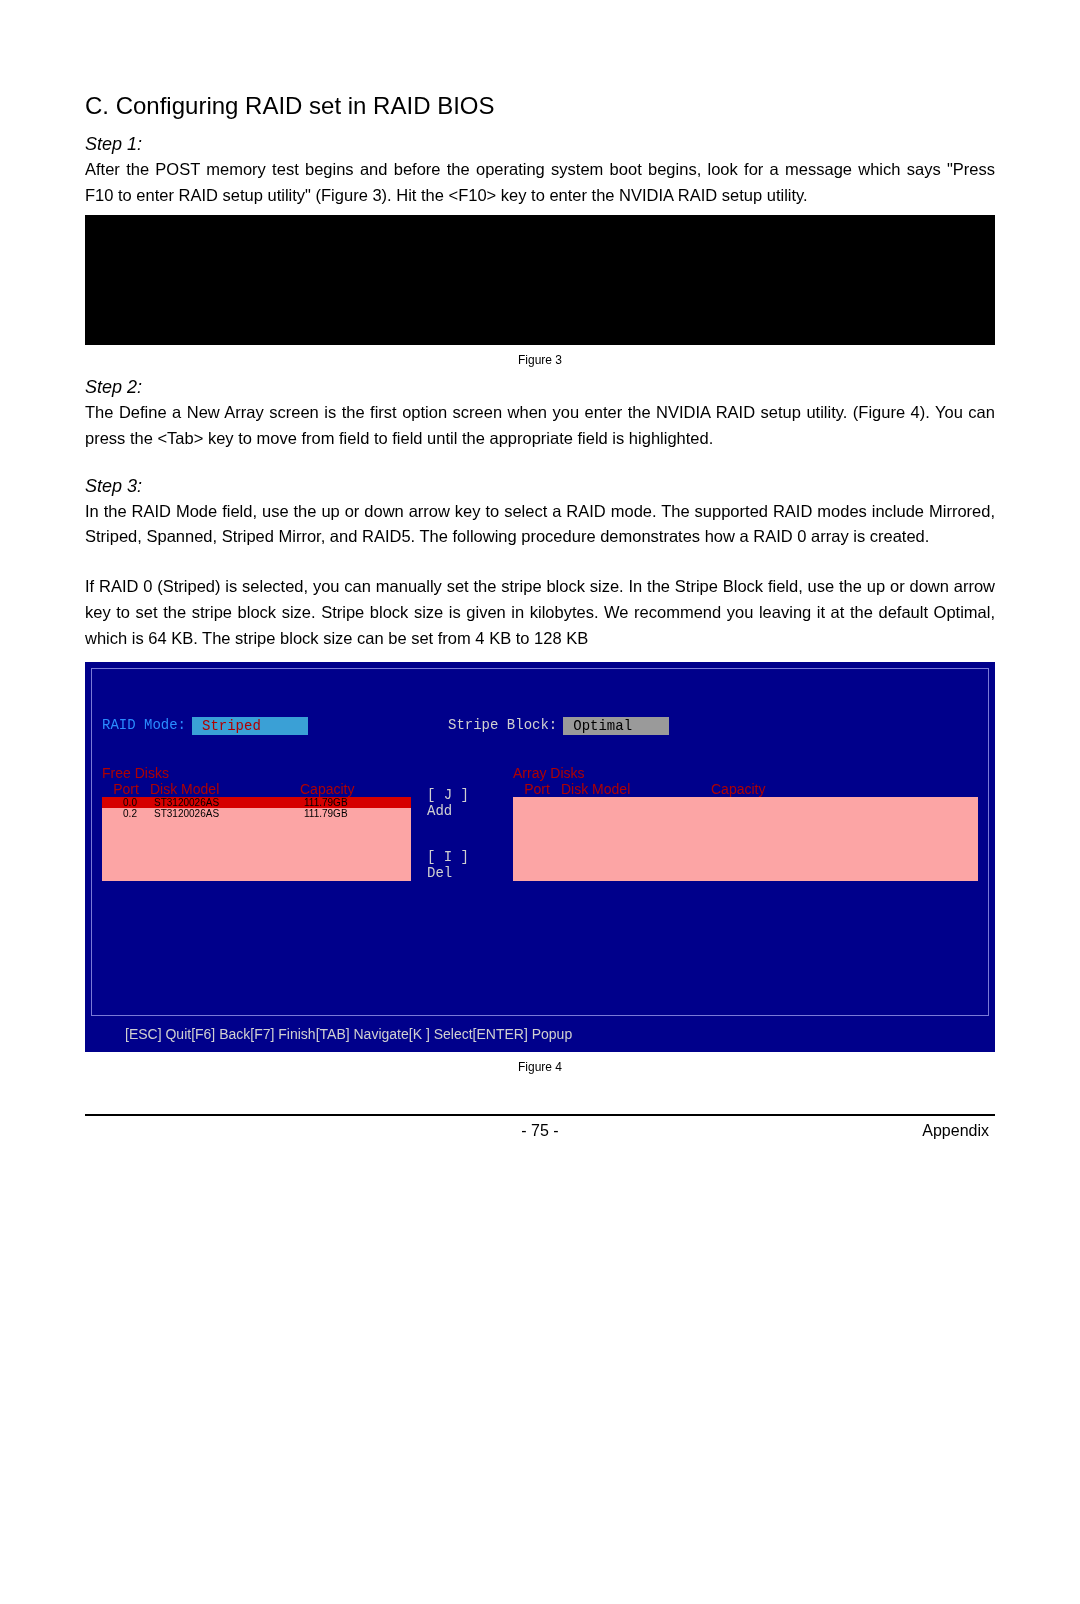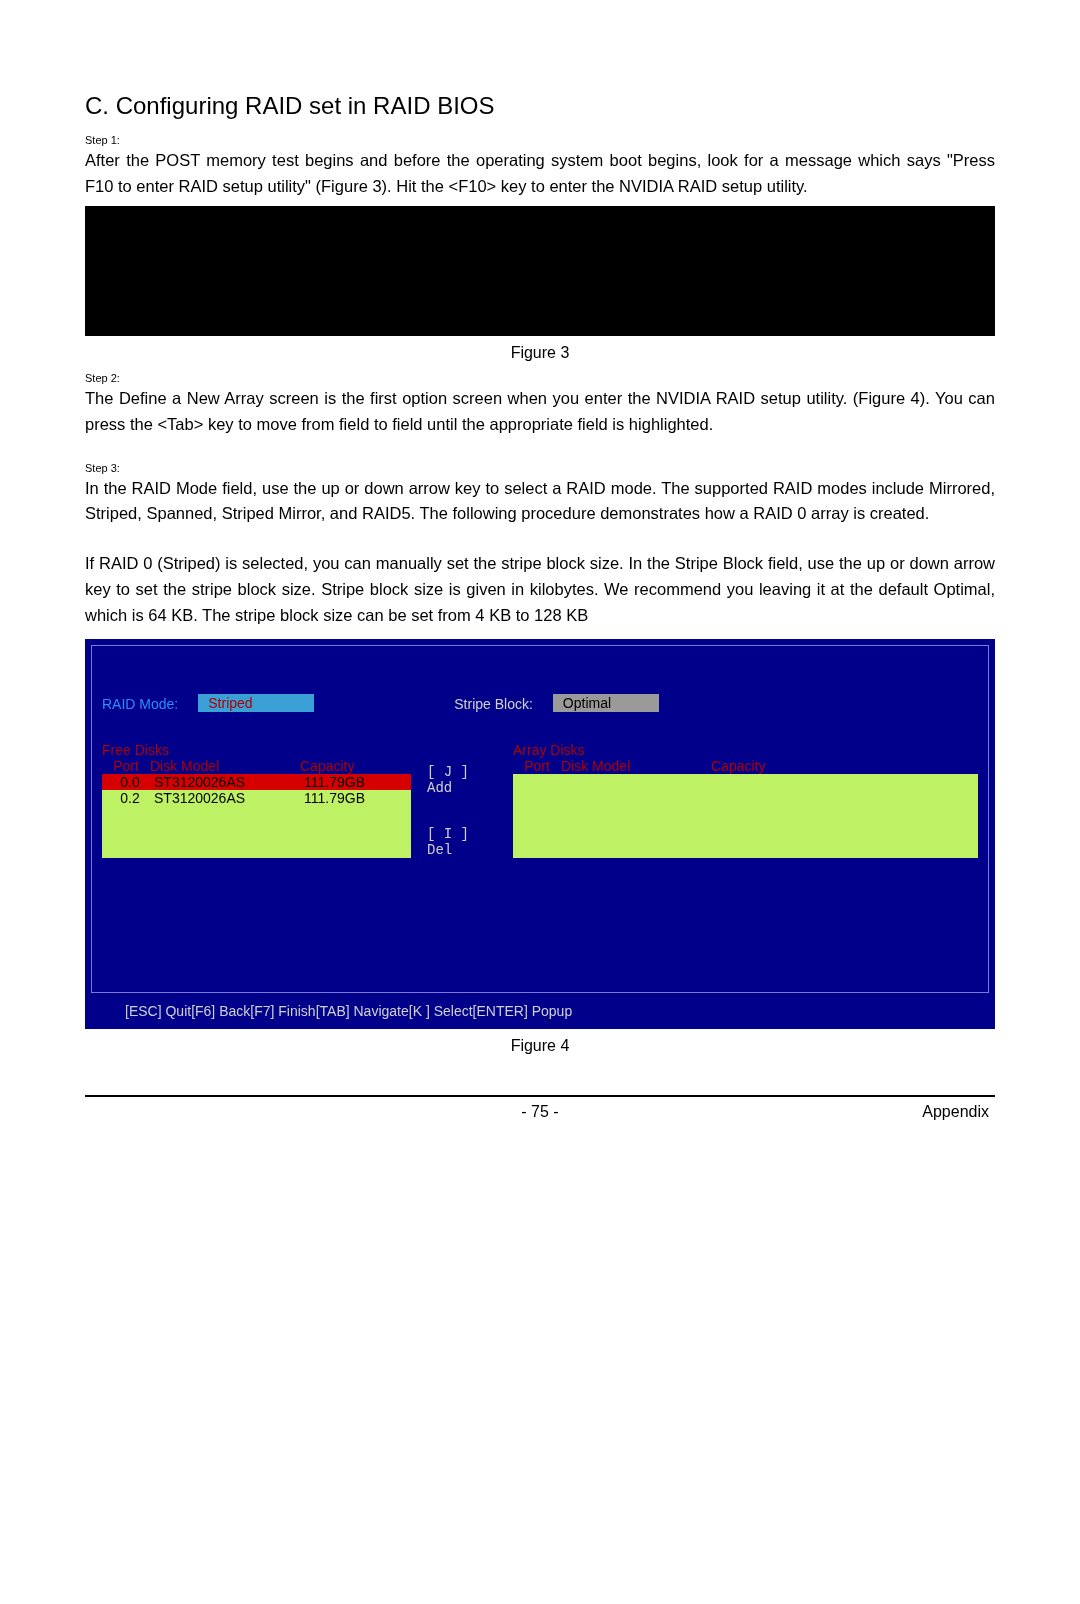--- a/index.html
+++ b/index.html
@@ -20,32 +20,33 @@
     font-weight: normal;
     margin: 0 0 14px 0;
   }
   p.body {
     font-size: 16.5px;
     line-height: 1.57;
     margin: 0 0 24px 0;
     text-align: justify;
   }
   p.step-label {
-    font-size: 11px;
+    font-size: 18px;
     margin: 0 0 2px 0;
+    font-style: italic;
   }
   .black-box {
     background: #000;
     width: 100%;
     height: 130px;
     margin-top: 6px;
   }
   .fig-caption {
     text-align: center;
-    font-size: 16px;
+    font-size: 12px;
     margin: 8px 0 10px 0;
   }
   .raid-ui {
     background: #00008b;
     border: 6px solid #00008b;
     box-sizing: border-box;
     width: 100%;
     color: #c8c8c8;
     font-family: "Arial", sans-serif;
     font-size: 14px;
@@ -58,22 +59,23 @@
     position: relative;
     min-height: 290px;
   }
   .raid-row1 {
     display: flex;
     gap: 140px;
     margin-bottom: 30px;
   }
   .raid-field {
     display: flex;
-    align-items: flex-end;
-    gap: 20px;
+    align-items: flex-start;
+    gap: 6px;
+    font-family: Liberation Mono, monospace;
   }
   .raid-label-blue {
     color: #2a8cff;
   }
   .raid-val-box {
     background: #3aa0d6;
     color: #b00000;
     display: inline-block;
     padding: 1px 10px;
     min-width: 96px;
@@ -94,25 +96,25 @@
   }
   .tbl-area {
     display: flex;
     gap: 16px;
     align-items: flex-start;
   }
   .left-col { width: 309px; }
   .mid-col { width: 70px; padding-top: 22px; font-family: Liberation Mono, monospace; }
   .right-col { flex: 1; }
   .disk-table {
-    background: #bef264;
+    background: #fca5a5;
     color: #000;
     width: 100%;
     min-height: 84px;
-    font-size: 14px;
+    font-size: 10px;
   }
   .disk-table .trow {
     display: flex;
     padding: 0 4px;
   }
   .disk-table .trow.sel {
     background: #d60000;
     color: #000;
   }
   .cport { width: 48px; text-align: center; }

